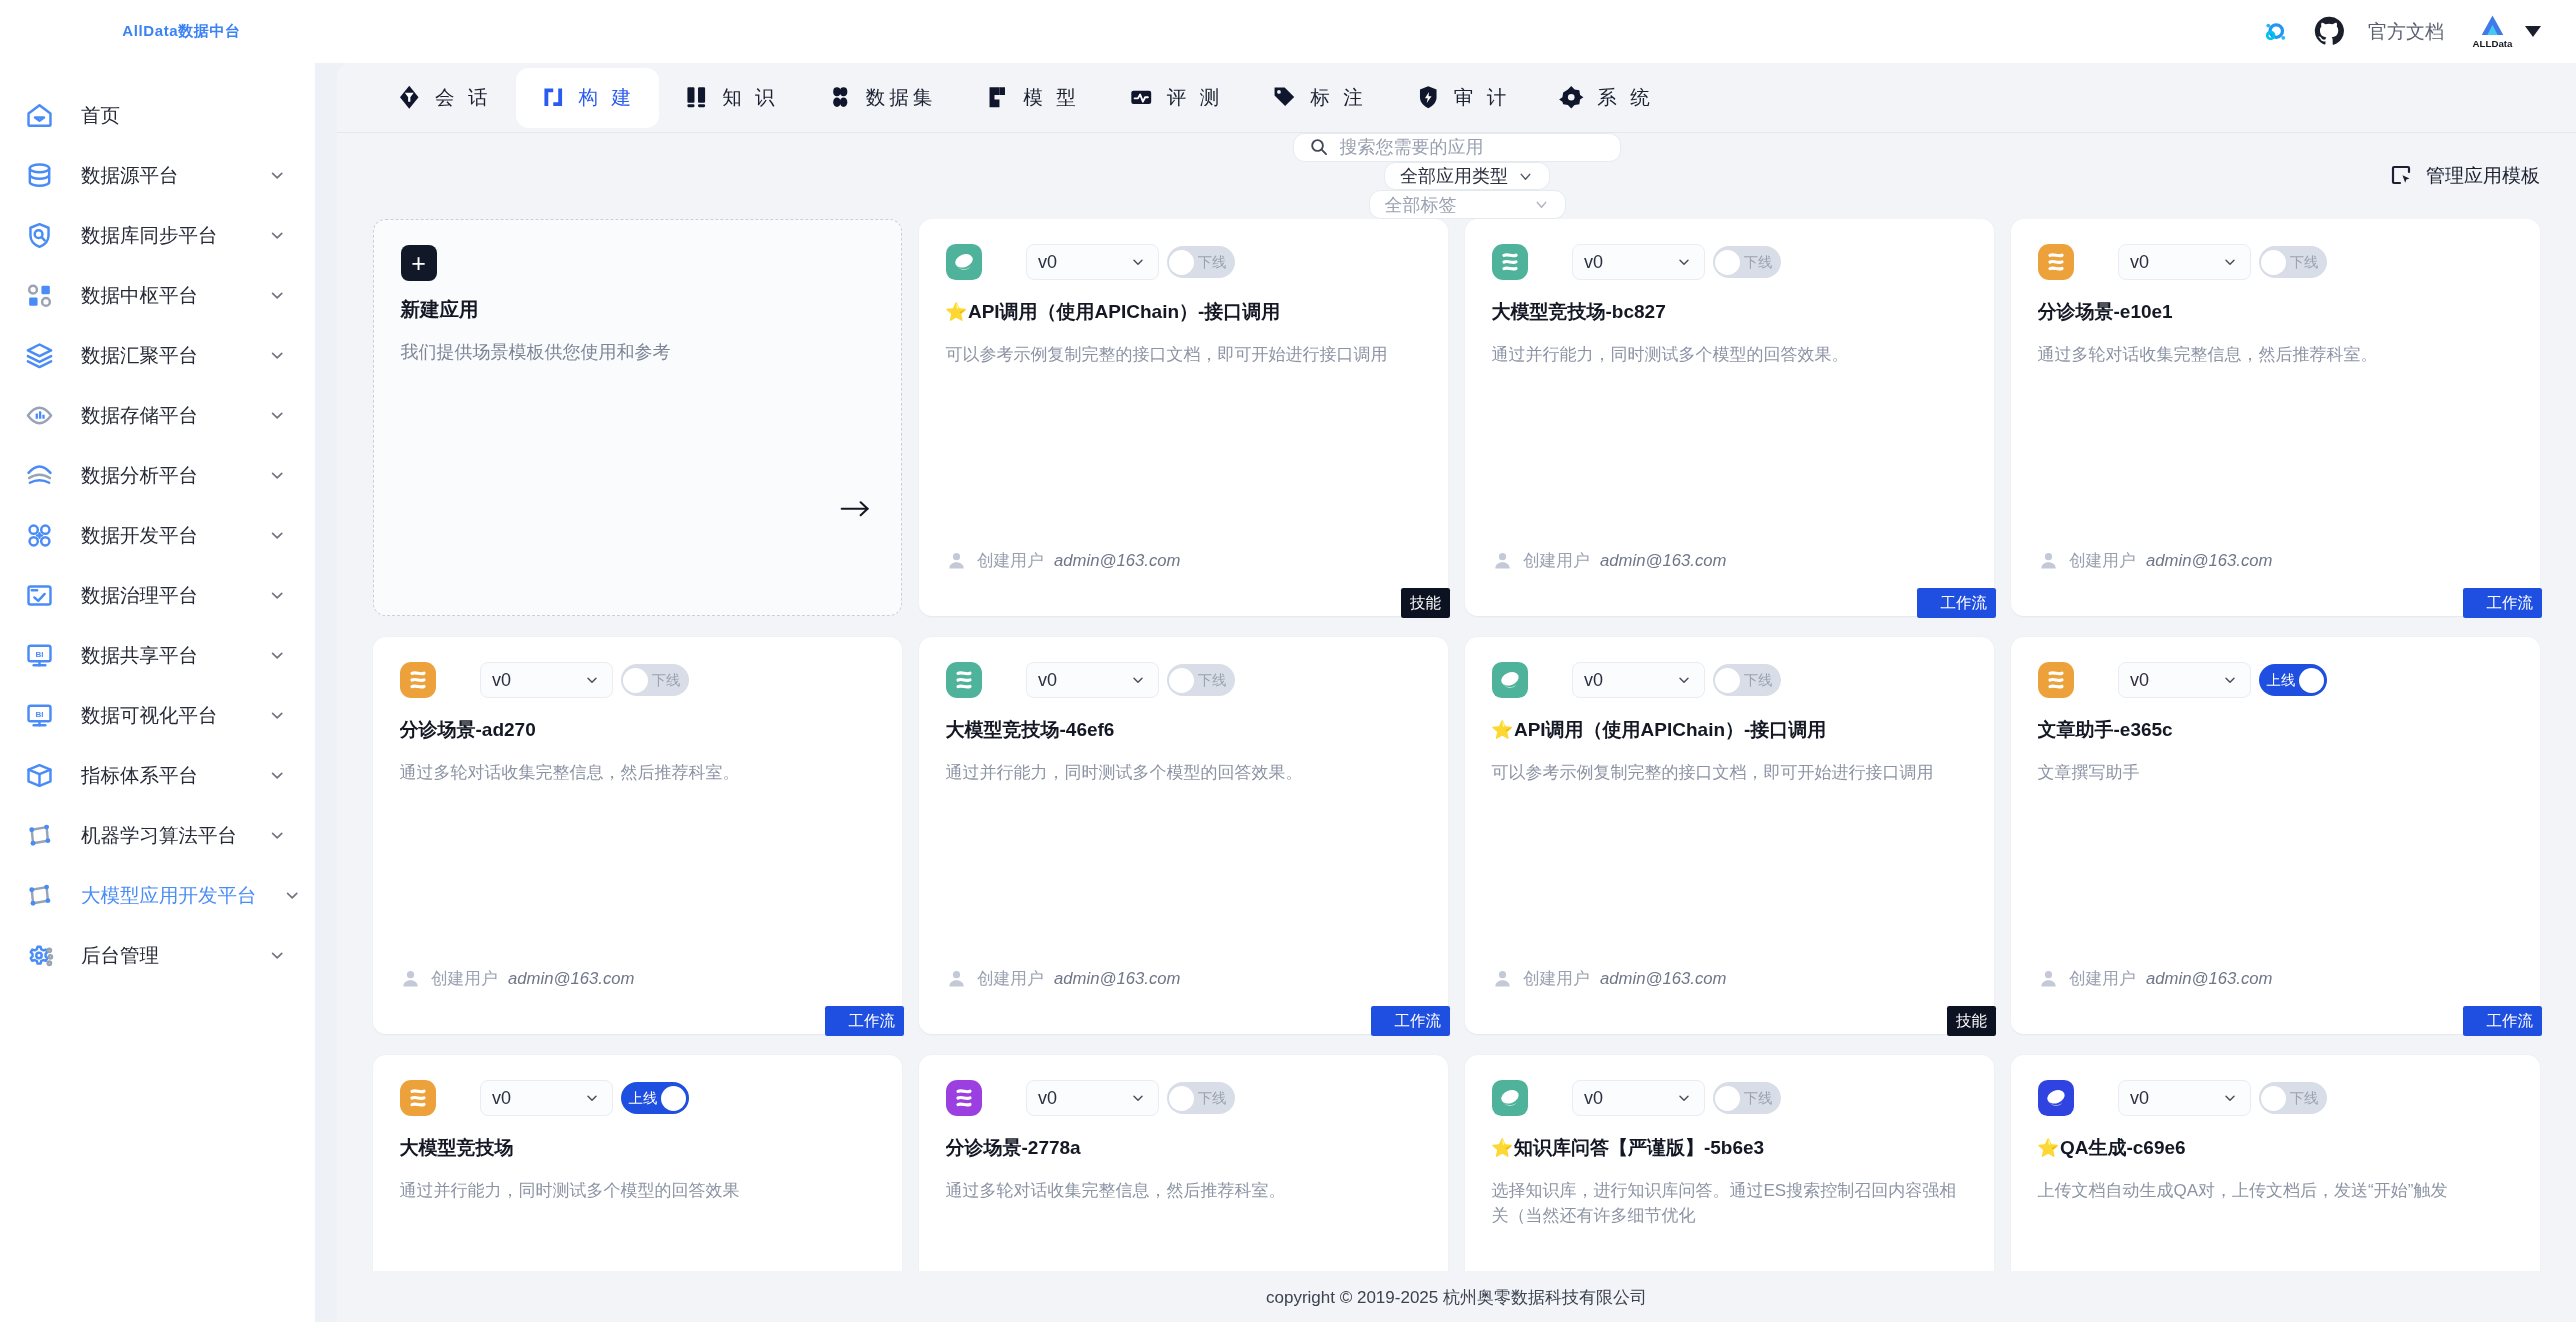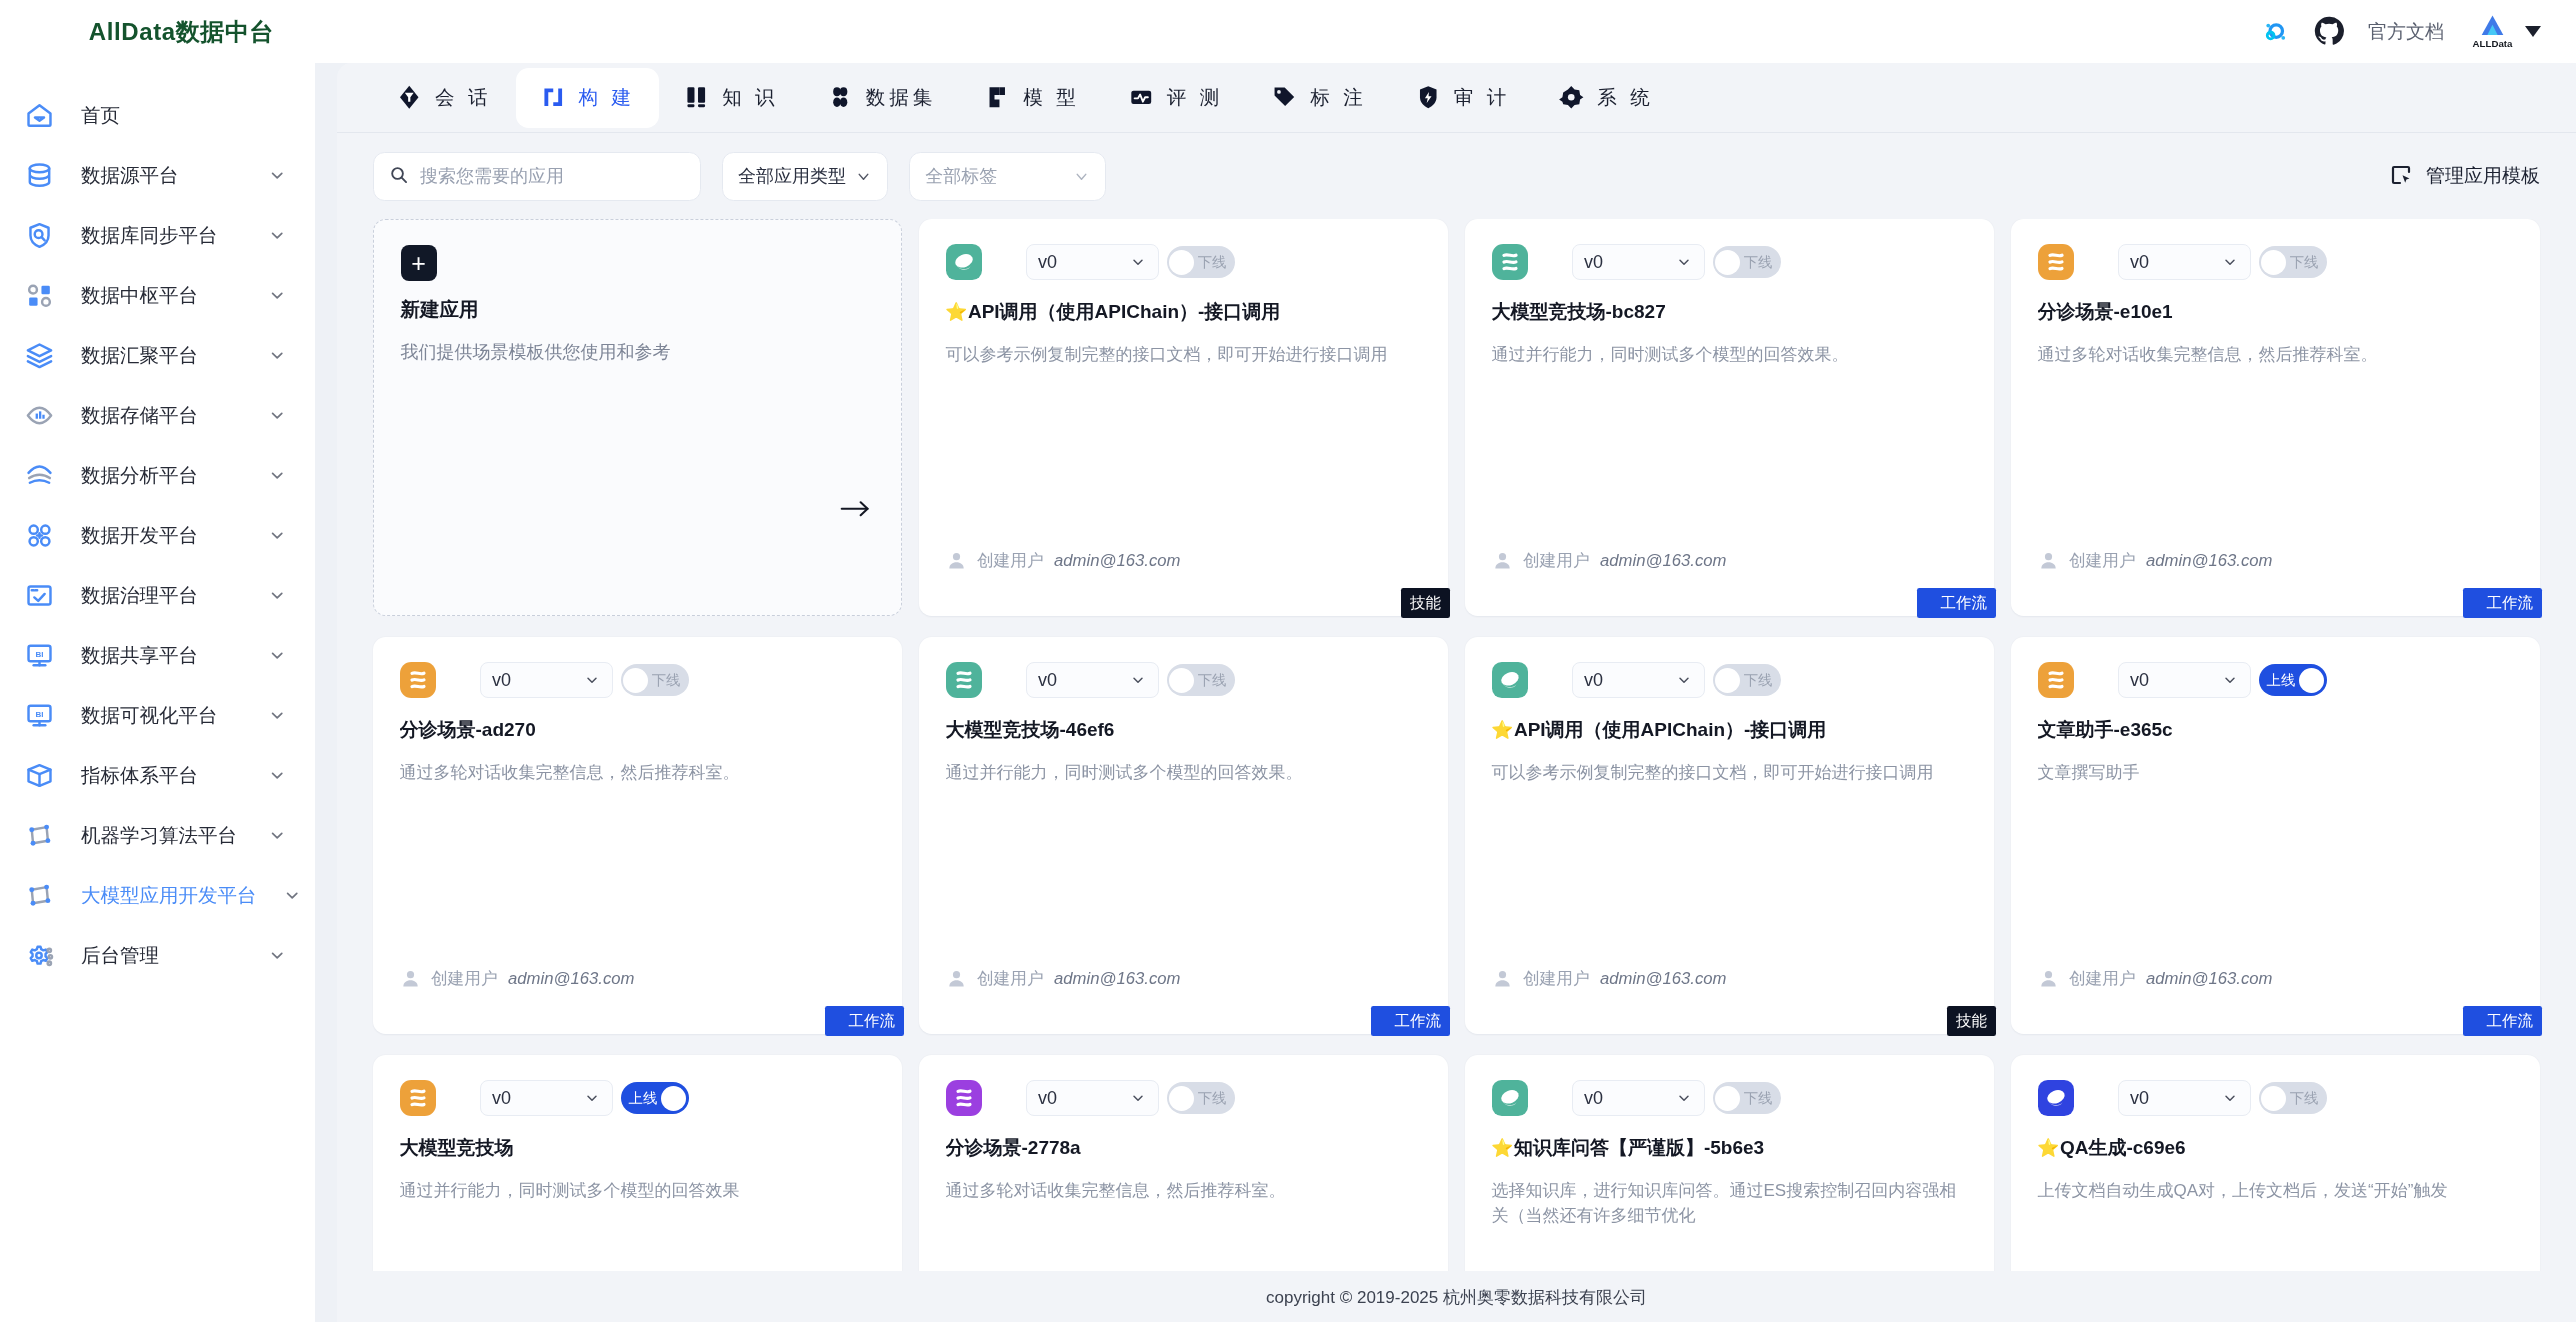--- a/index.html
+++ b/index.html
@@ -11,21 +11,21 @@
   }
   #app { position: relative; width: 2576px; height: 1323px; display: flex; }
 
   
   .sidebar {
     width: 315px; height: 1323px; background: #ffffff;
     flex: 0 0 315px; position: relative; z-index: 5;
   }
   .brand {
     height: 63px; display: flex; align-items: center; justify-content: center;
-    font-size: 24px; font-weight: 700; color: #14532d; letter-spacing: 0.6px; padding-left: 48px;
+    font-size: 15px; font-weight: 700; color: #3b82f6; letter-spacing: 0.6px; padding-left: 48px;
   }
   .nav { padding-top: 22px; }
   .nav-item {
     height: 60px; display: flex; align-items: center;
     padding: 0 29px 0 24px; cursor: pointer; gap: 26px;
   }
   .nav-item .ico { width: 31px; height: 31px; flex: 0 0 31px; display:block; }
   .nav-label { font-size: 19.5px; color: #262a36; flex: 1; white-space: nowrap; }
   .nav-item.active .nav-label { color: #4a8cf7; }
   .chev { width: 18.4px; height: 18.4px; flex: 0 0 18.4px; opacity: .72; }
@@ -56,21 +56,21 @@
   .tab {
     display: flex; align-items: center; gap: 12.6px; height: 60px;
     padding: 0 24px; border-radius: 12.6px; cursor: pointer;
     font-size: 19.5px; color: #1b2030; letter-spacing: 4px; white-space: nowrap; justify-content: center;
   }
   .tab .tico { width: 26.5px; height: 26.5px; flex: 0 0 26.5px; display:block; }
   .tab.active { background: #ffffff; color: #2a5bf0; }
 
   .toolbar {
     height: 86px; display: flex; align-items: center;
-    padding: 0 36px 0 36px; position: relative;
+    padding: 0 36px 0 36px; position: relative; flex-direction: column;
   }
   .search-box {
     width: 328px; height: 49px; background: #fff; border: 1.2px solid #e5e9f0;
     border-radius: 11.5px; display: flex; align-items: center; gap: 11.5px; padding: 0 15px;
   }
   .search-box .placeholder { font-size: 18px; color: #98a0b0; }
   .sel {
     height: 49px; background: #fff; border: 1.2px solid #e5e9f0; border-radius: 11.5px;
     display: flex; align-items: center; font-size: 18px; color: #2b3040;
     padding: 0 15px; margin-left: 21px; gap: 9.2px; white-space: nowrap;

